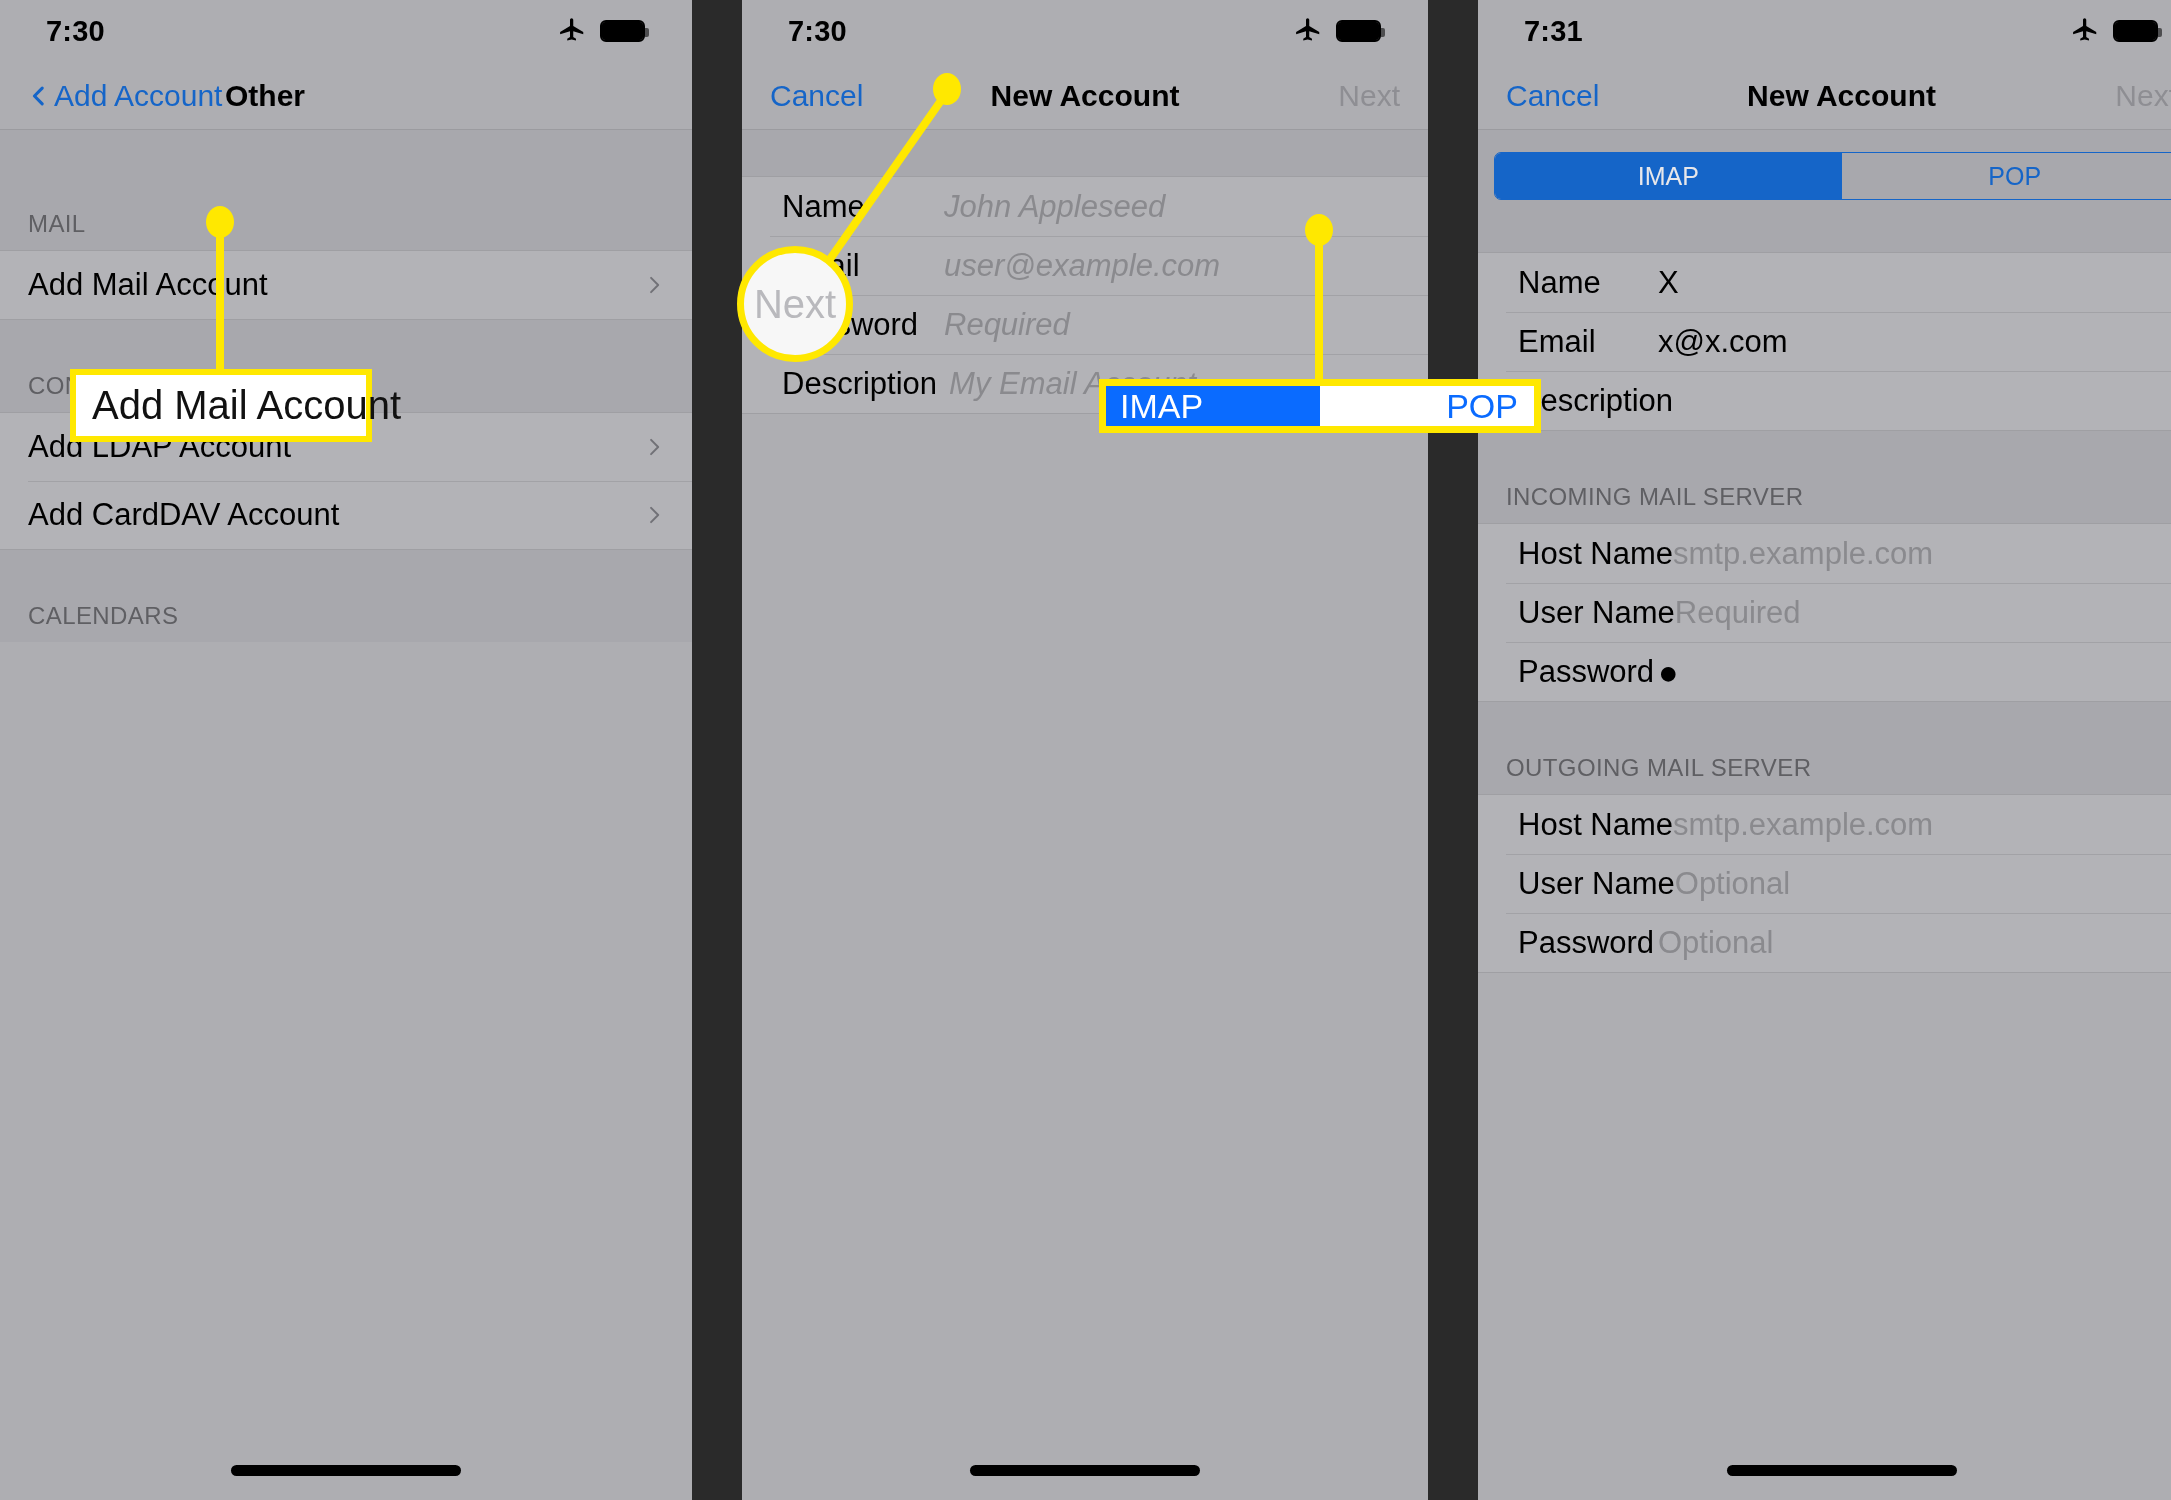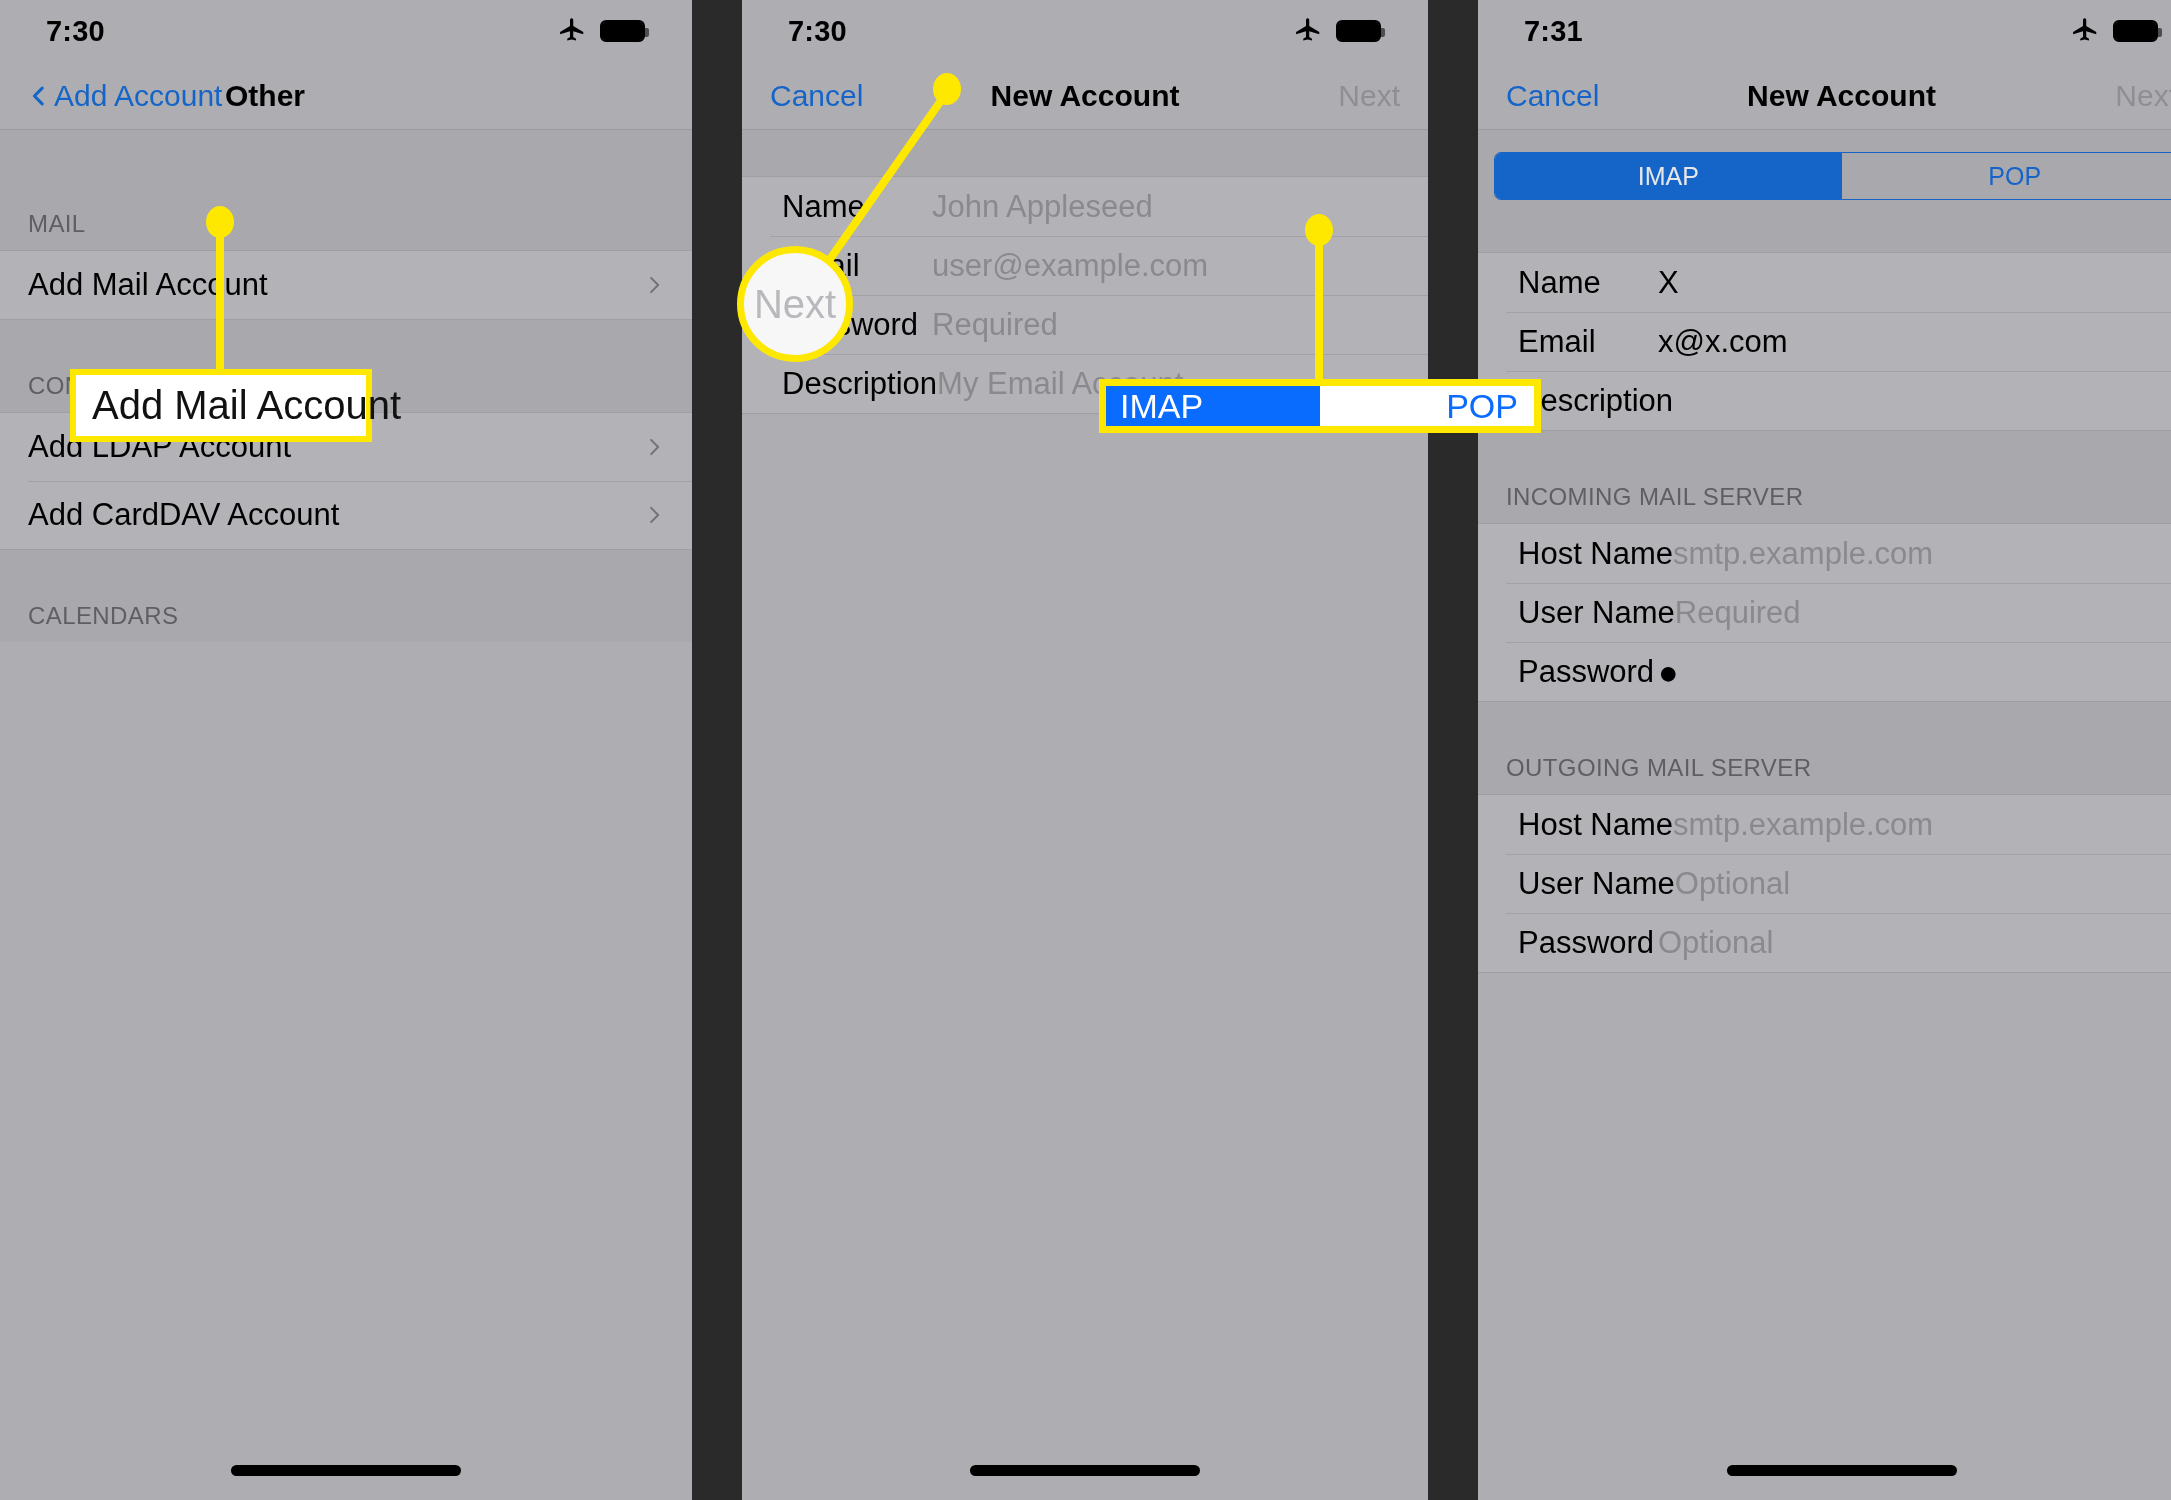--- a/index.html
+++ b/index.html
@@ -124,21 +124,21 @@
     display: flex; align-items: center;
     height: 59px; padding: 0 40px;
   }
   .frow + .frow::before {
     content: ""; position: absolute;
     left: 28px; right: 0; top: 0; height: 1px;
     background: #a2a2a6;
   }
   .fval   { font-size: 31px; color: #8a8a8e; }
   .fval.filled { color: #000; }
-  #panel-2 .fval   { margin-left: 0; }
+  #panel-2 .fval   { margin-left: 12px; font-style: italic; }
   .f2label { font-size: 31px; color: #000; min-width: 150px; }
   .f3label { font-size: 31px; color: #000; min-width: 140px; }
   .dot-pw { font-size: 34px; color:#000; line-height: 1; }
 
   
   .seg-wrap { background: #a8a8ad; padding: 22px 16px 18px 16px; }
   .segment {
     display: flex;
     height: 48px;
     border: 1.5px solid #1565c8;

